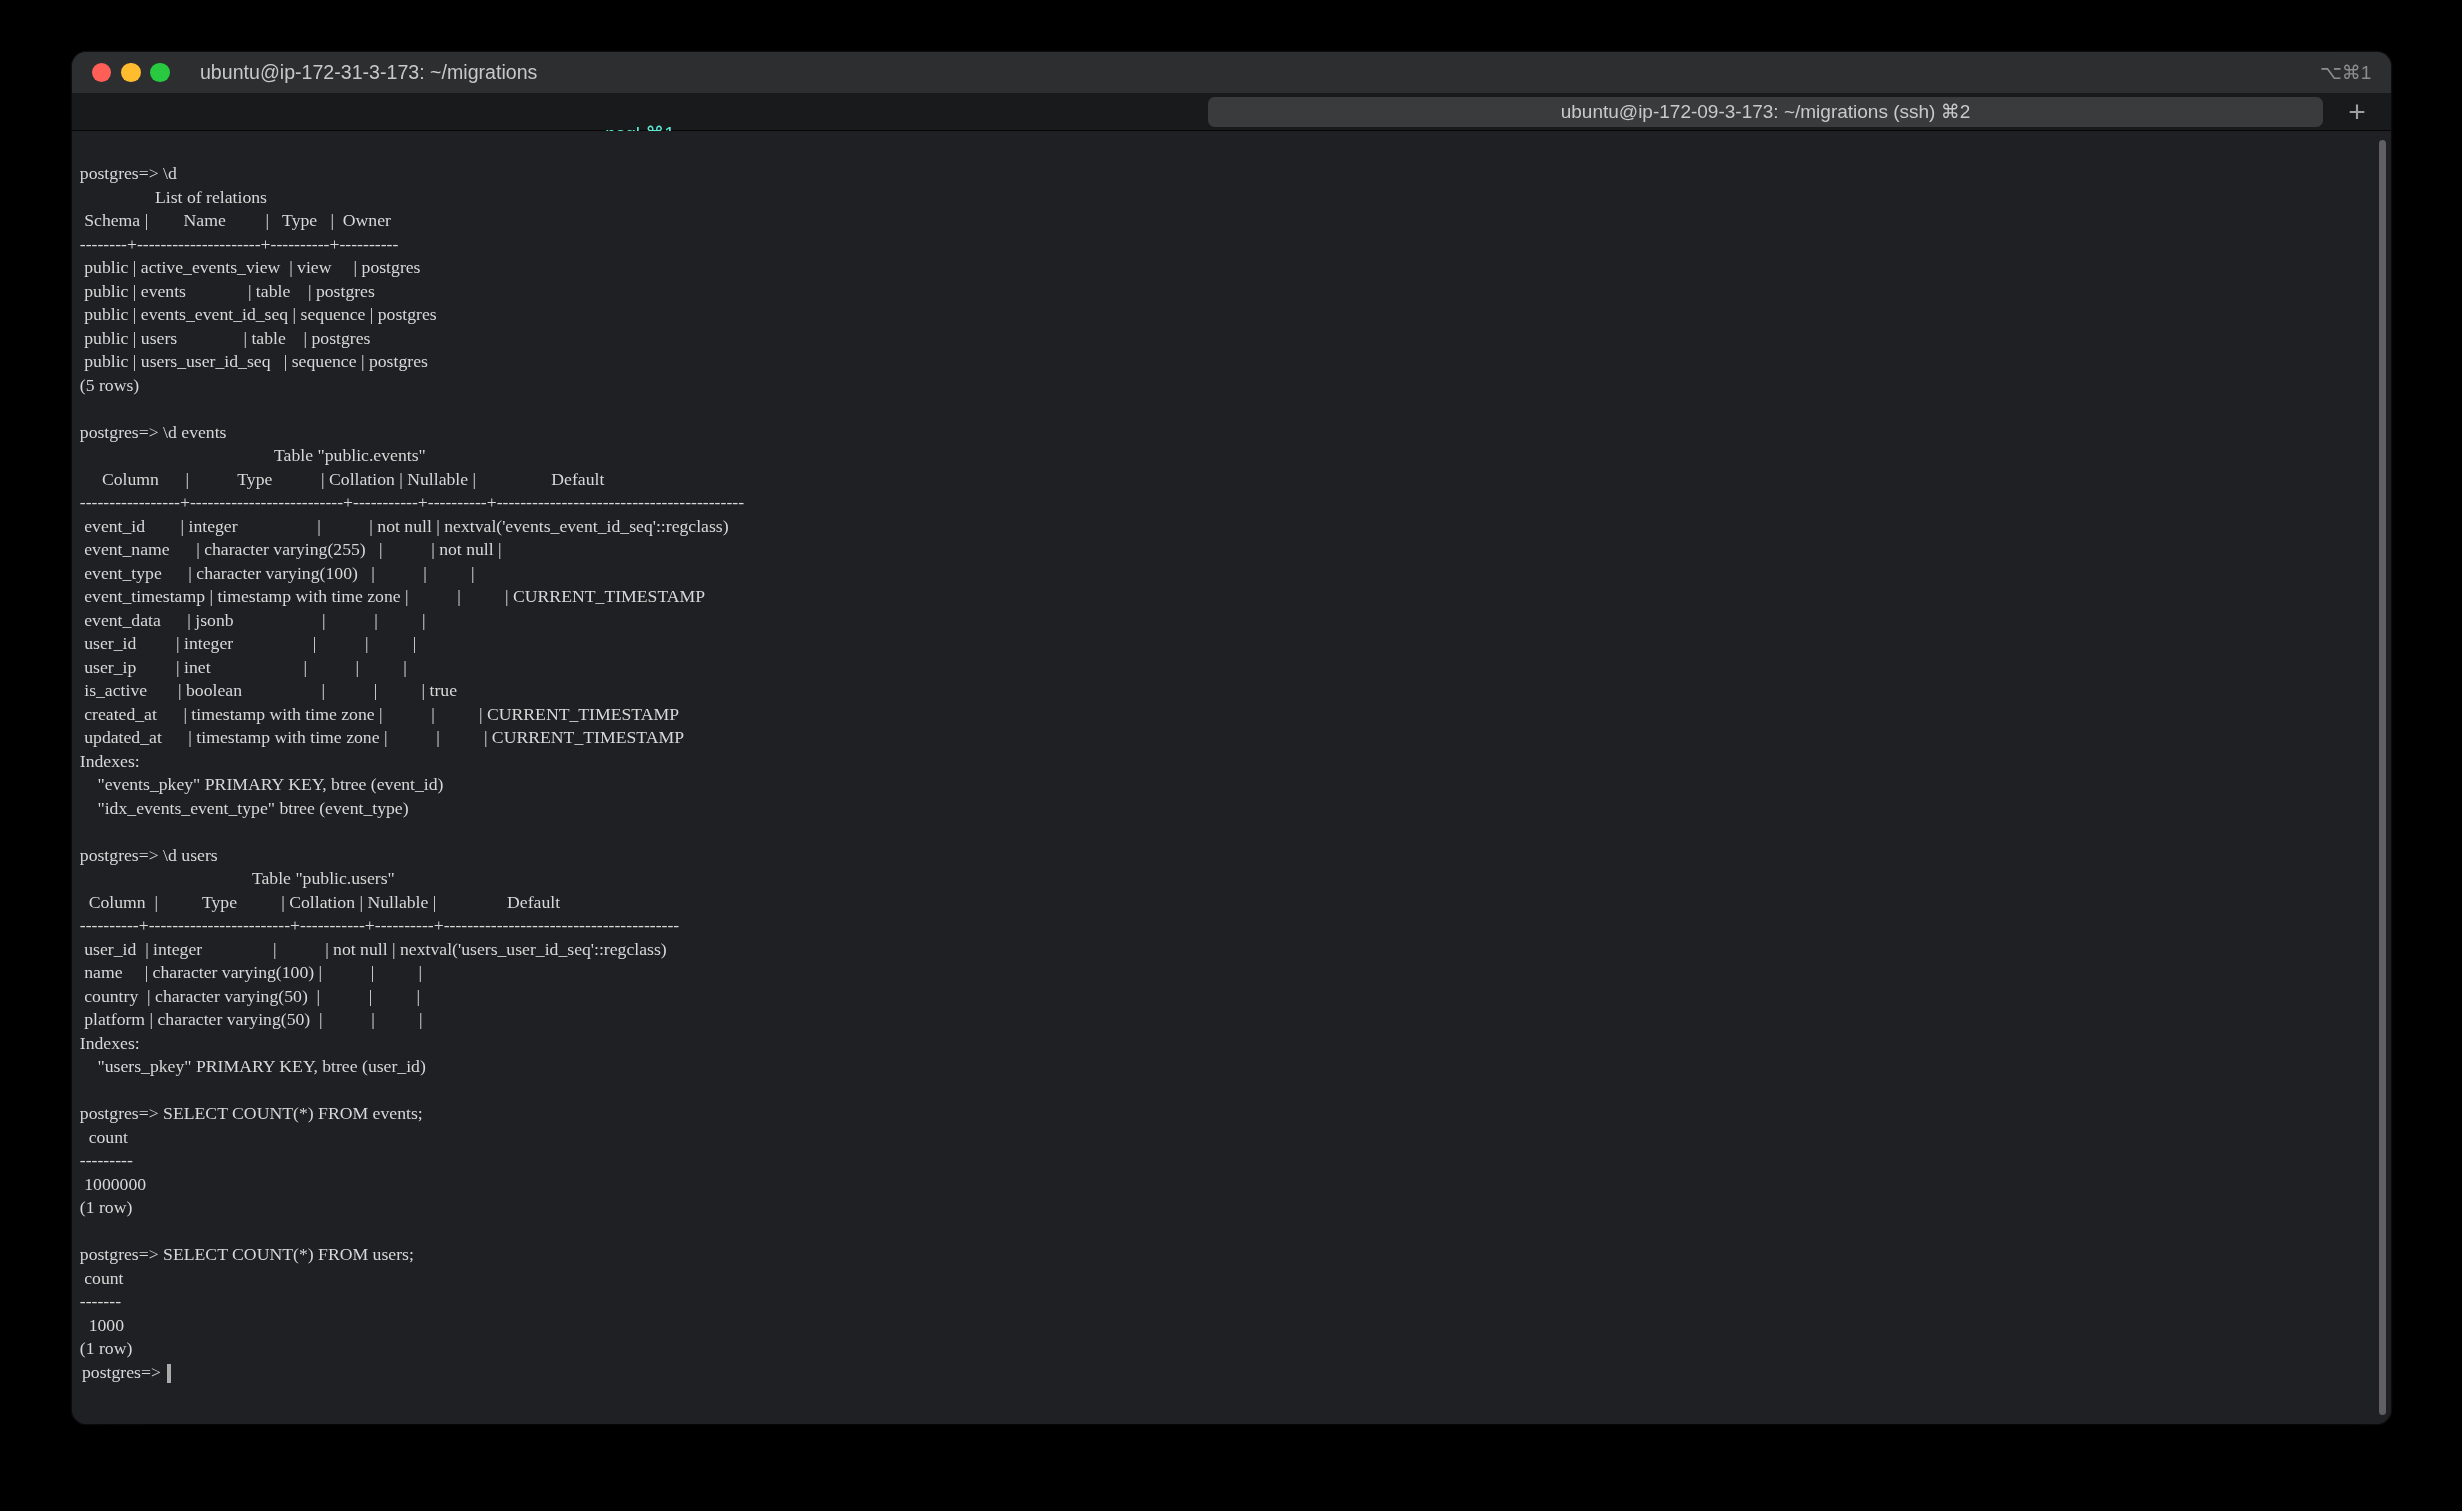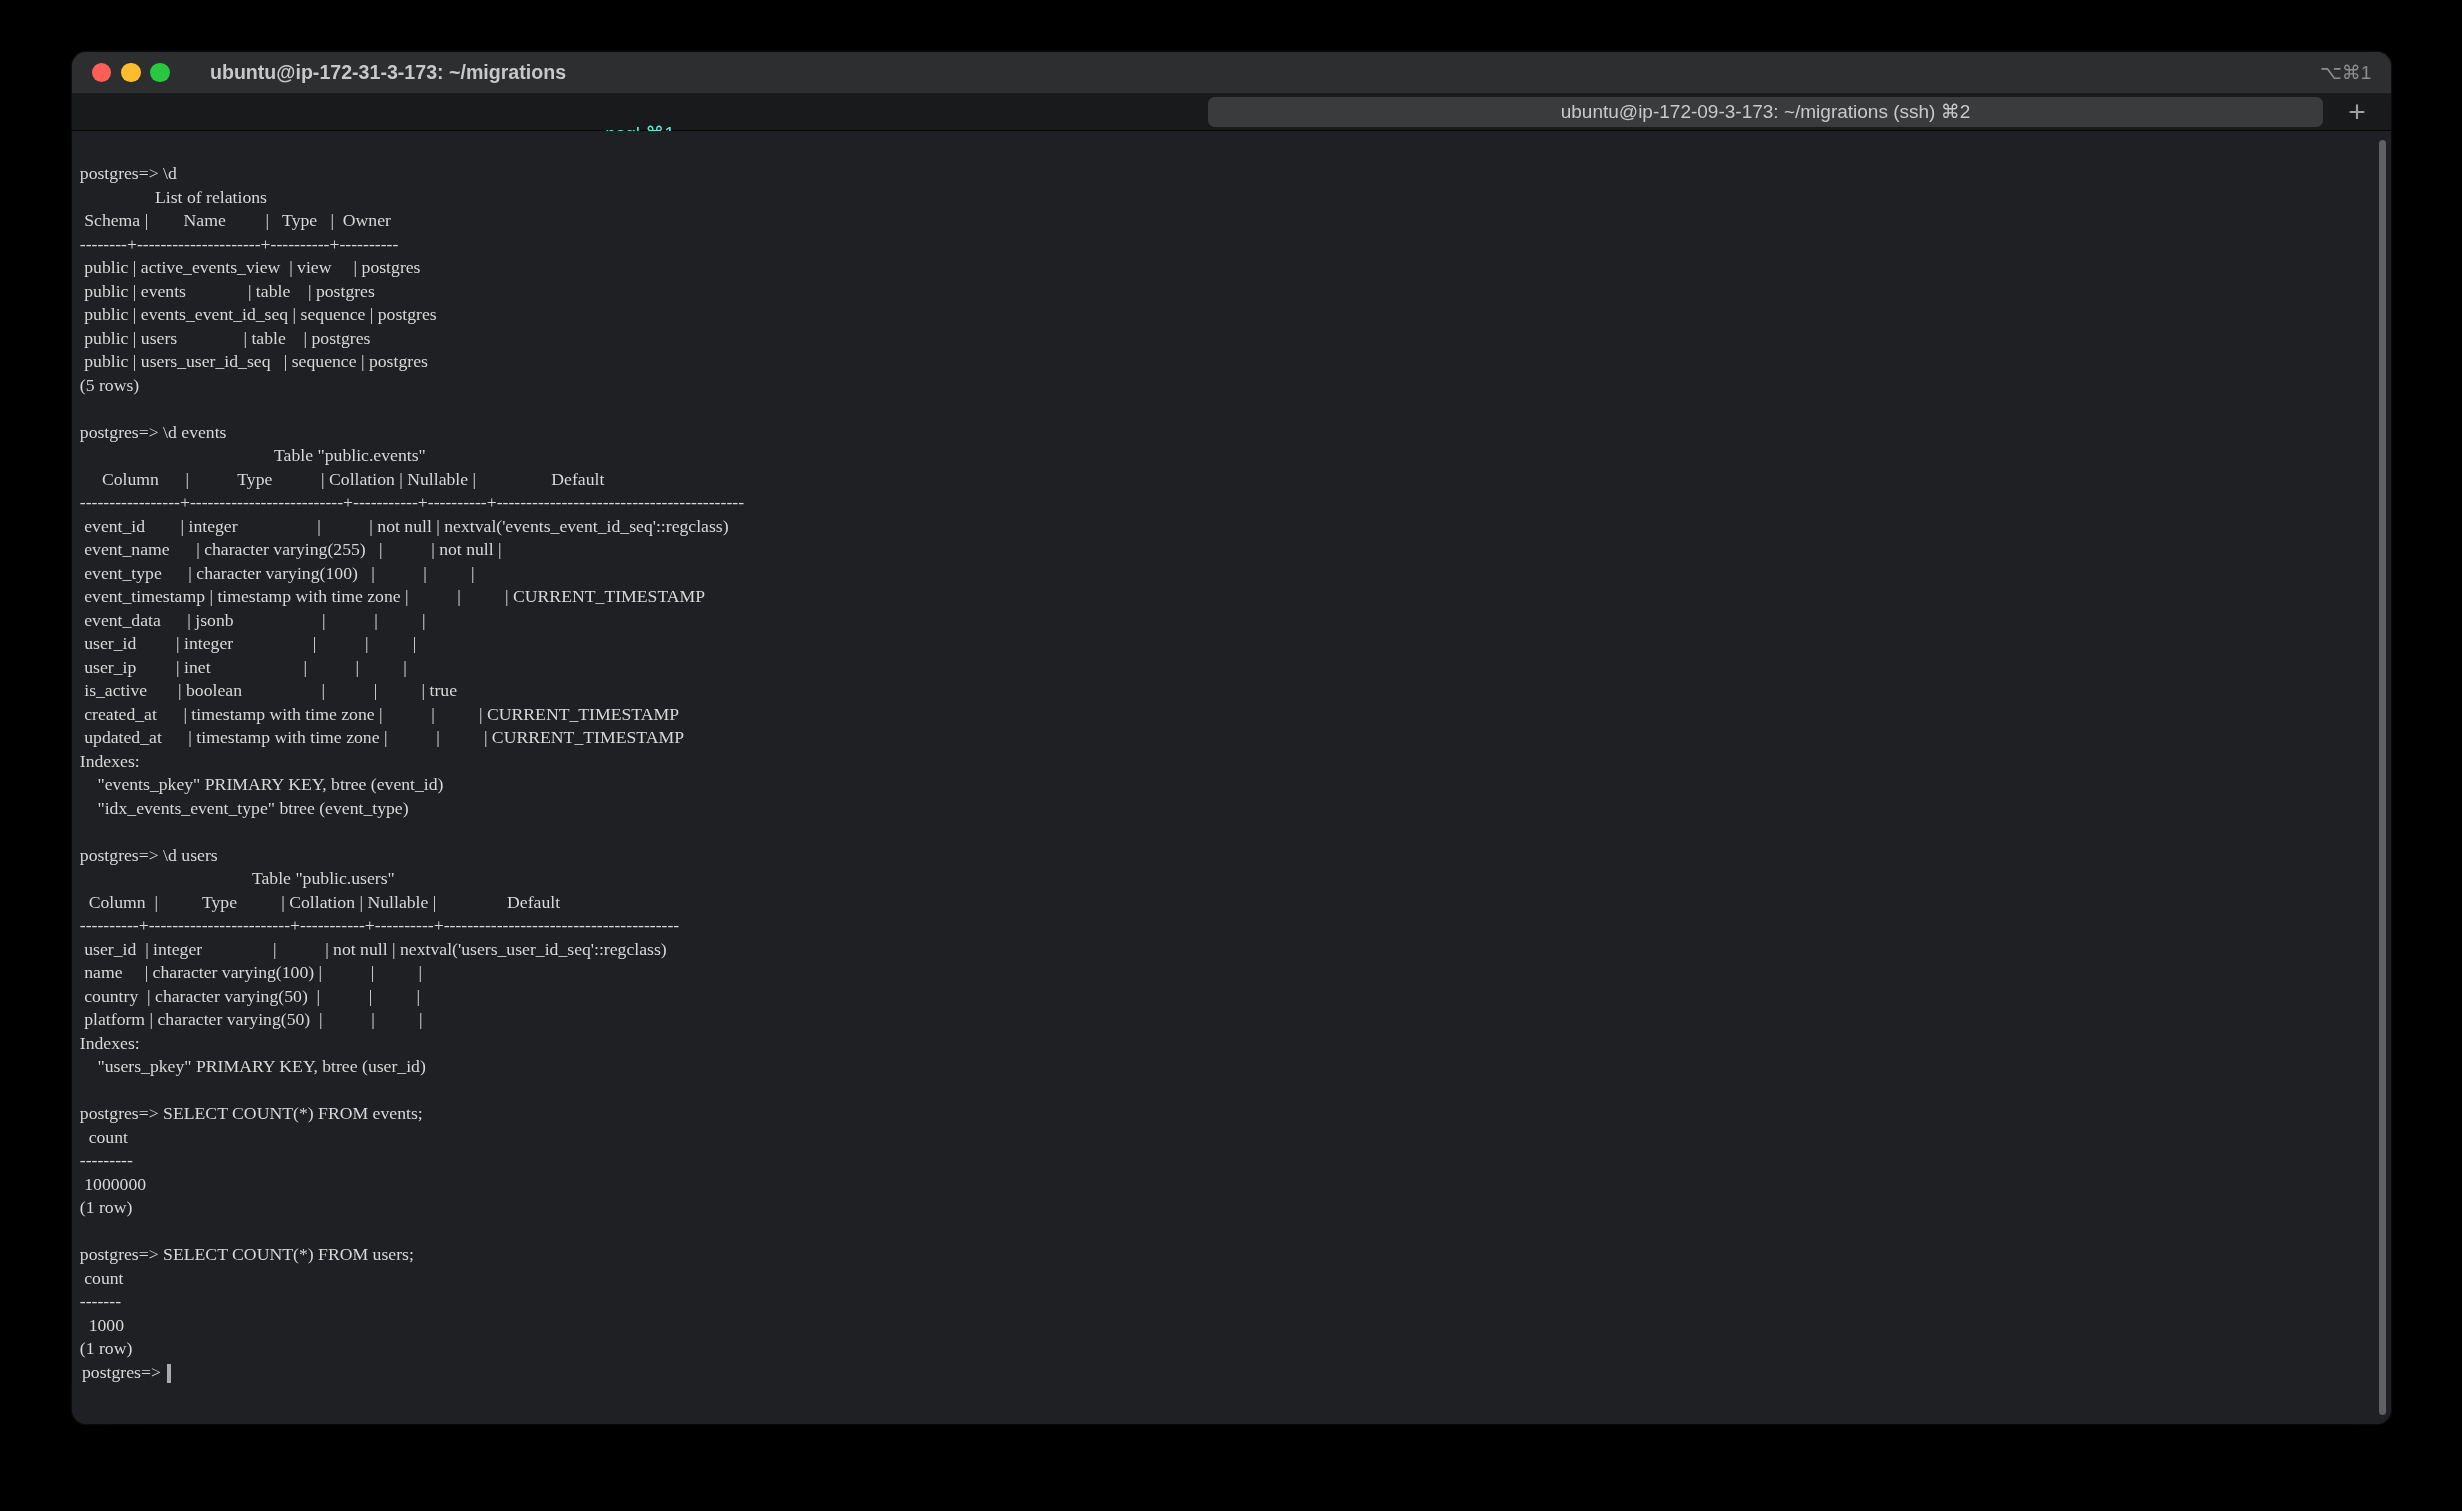--- a/index.html
+++ b/index.html
@@ -21,21 +21,21 @@
   .titlebar {
     flex: 0 0 41px; height: 41px;
     background: var(--color-titlebar-background, #2d2e30);
     display: flex; align-items: center; padding: 0 19.6px;
   }
   .lights { display: flex; gap: 9.8px; align-items: center; }
   .light { width: 19.6px; height: 19.6px; border-radius: 50%; display: inline-block; }
   .light.red    { background: var(--color-traffic-light-red, #ff5f57); }
   .light.yellow { background: var(--color-traffic-light-yellow, #febc2e); }
   .light.green  { background: var(--color-traffic-light-green, #28c840); }
-  .window-title { margin-left: 40px; font-size: 19.6px; font-weight: bold; color: #c8c8c8; white-space: pre; }
+  .window-title { margin-left: 30px; font-size: 19.6px; font-weight: normal; color: #c8c8c8; white-space: pre; }
   .titlebar-shortcut { margin-left: auto; font-size: 19px; color: #8d8d8d; white-space: pre; }
   .tabbar {
     flex: 0 0 38px; height: 38px;
     background: var(--color-tabbar-background, #191a1c);
     display: flex; align-items: center;
     border-bottom: 1.3px solid #060606;
   }
   .tab { font-size: 19px; display: flex; align-items: center; justify-content: center; height: 100%; white-space: pre; }
   .tab.active { flex: 0 0 1136px; color: #5eead4; background: transparent; margin-top: 44px; }
   .tab.inactive {

